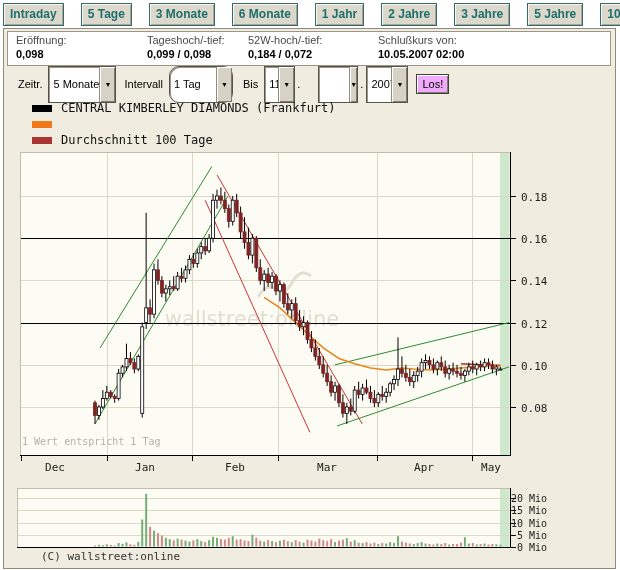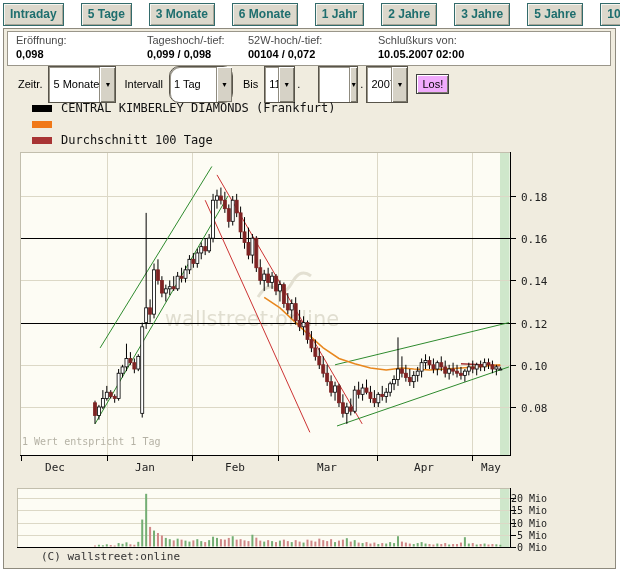--- a/index.html
+++ b/index.html
@@ -66,21 +66,21 @@
       <div class="info-col" style="left:8px;">
         <div class="info-label">Eröffnung:</div>
         <div class="info-value">0,098</div>
       </div>
       <div class="info-col" style="left:103px;margin-left:36px;">
         <div class="info-label">Tageshoch/-tief:</div>
         <div class="info-value">0,099 / 0,098</div>
       </div>
       <div class="info-col" style="left:240px;">
         <div class="info-label">52W-hoch/-tief:</div>
-        <div class="info-value">00104 / 0,072</div>
+        <div class="info-value">0,184 / 0,072</div>
       </div>
       <div class="info-col" style="left:370px;">
         <div class="info-label">Schlußkurs von:</div>
         <div class="info-value">10.05.2007 02:00</div>
       </div>
     </div>
 
     <div class="controls">
       <span class="ctl-label" style="margin-left:14px;">Zeitr.</span>
       <span class="wsel" style="margin-left:6px;width:68px;">

